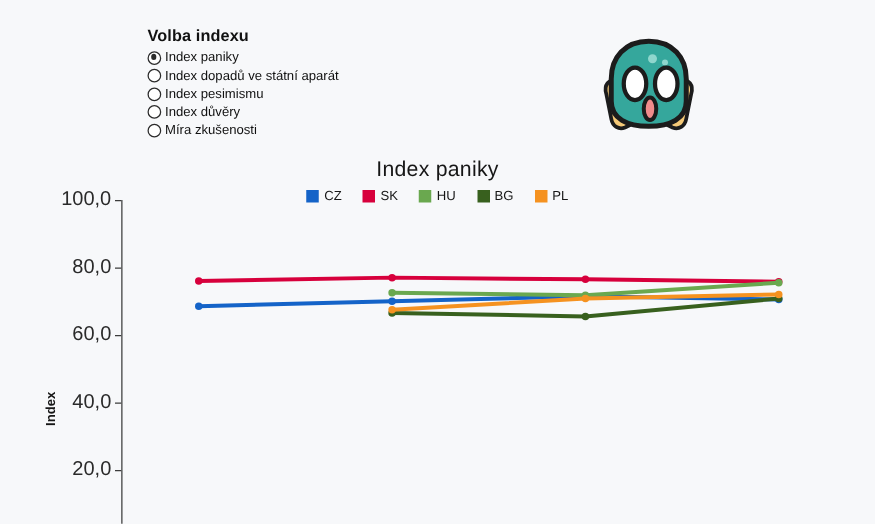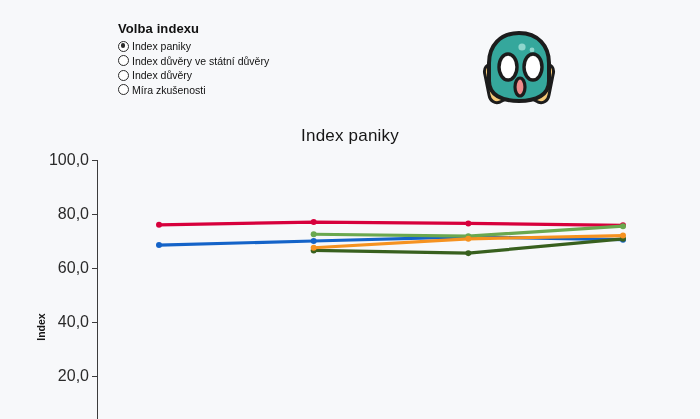--- a/index.html
+++ b/index.html
@@ -178,21 +178,25 @@
 
 <div id="control-panel">
   <div id="control-legend">Volba indexu</div>
   <div id="radio-group">
       <div class="radio-row selected">
         <span class="radio-dot"></span>
         <span class="radio-label">Index paniky</span>
       </div>
       <div class="radio-row">
         <span class="radio-dot"></span>
-        <span class="radio-label">Index důvěry ve státní důvěry</span>
+        <span class="radio-label">Index dopadů ve státní aparát</span>
+      </div>
+      <div class="radio-row">
+        <span class="radio-dot"></span>
+        <span class="radio-label">Index pesimismu</span>
       </div>
       <div class="radio-row">
         <span class="radio-dot"></span>
         <span class="radio-label">Index důvěry</span>
       </div>
       <div class="radio-row">
         <span class="radio-dot"></span>
         <span class="radio-label">Míra zkušenosti</span>
       </div>
     </div>
@@ -214,20 +218,42 @@
     <ellipse cx="56" cy="42" rx="9" ry="13" fill="#ffffff" stroke="#1c1c1c" stroke-width="3.4"></ellipse>
 
     <ellipse cx="43" cy="62" rx="5" ry="9" fill="#f08c8c" stroke="#1c1c1c" stroke-width="3.2"></ellipse>
   </svg>
 </div>
 
 <div id="chart-panel">
 
   <div id="chart-title">Index paniky</div>
 
+  <div id="chart-legend">
+      <div class="legend-entry">
+        <span class="legend-swatch" style="background: rgb(20, 99, 200);"></span>
+        <span class="legend-text">CZ</span>
+      </div>
+      <div class="legend-entry">
+        <span class="legend-swatch" style="background: rgb(215, 0, 60);"></span>
+        <span class="legend-text">SK</span>
+      </div>
+      <div class="legend-entry">
+        <span class="legend-swatch" style="background: rgb(106, 168, 79);"></span>
+        <span class="legend-text">HU</span>
+      </div>
+      <div class="legend-entry">
+        <span class="legend-swatch" style="background: rgb(56, 96, 30);"></span>
+        <span class="legend-text">BG</span>
+      </div>
+      <div class="legend-entry">
+        <span class="legend-swatch" style="background: rgb(245, 146, 32);"></span>
+        <span class="legend-text">PL</span>
+      </div>
+    </div>
 
   <div id="y-axis-title">
     <span>Index</span>
   </div>
 
   <div id="plot-frame">
     <div id="axis-y-line"></div>
 
     <div id="y-ticks">
         <div class="y-tick" style="top: 216px;"></div>

